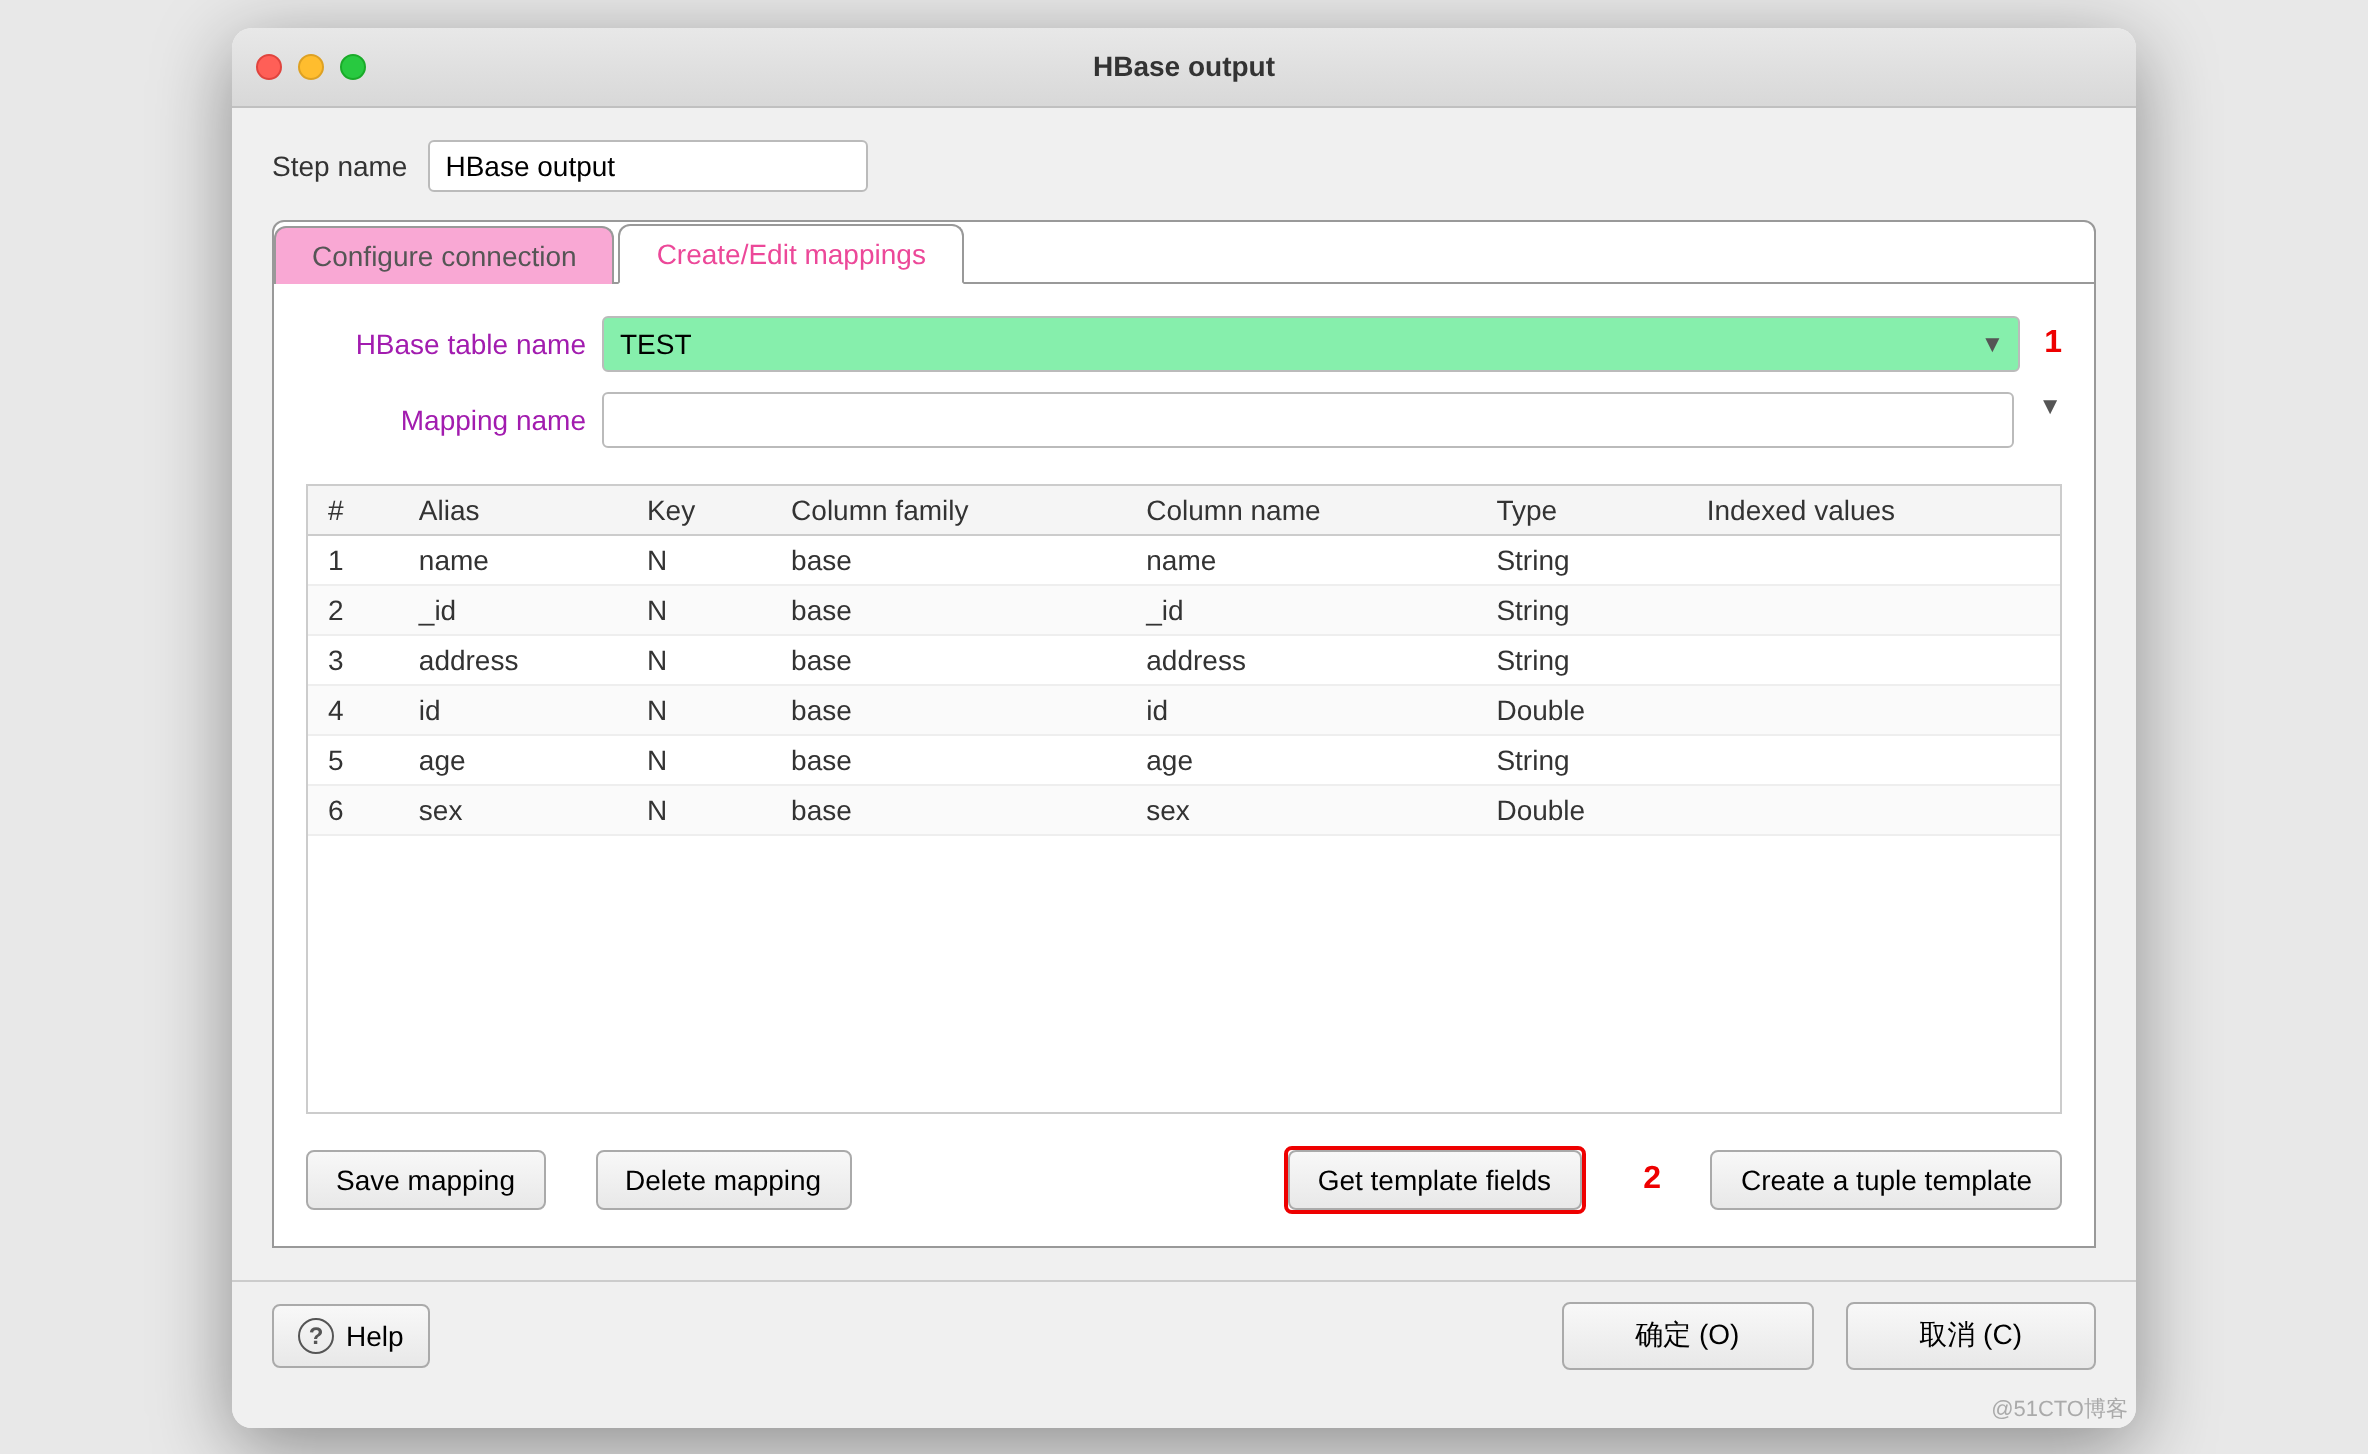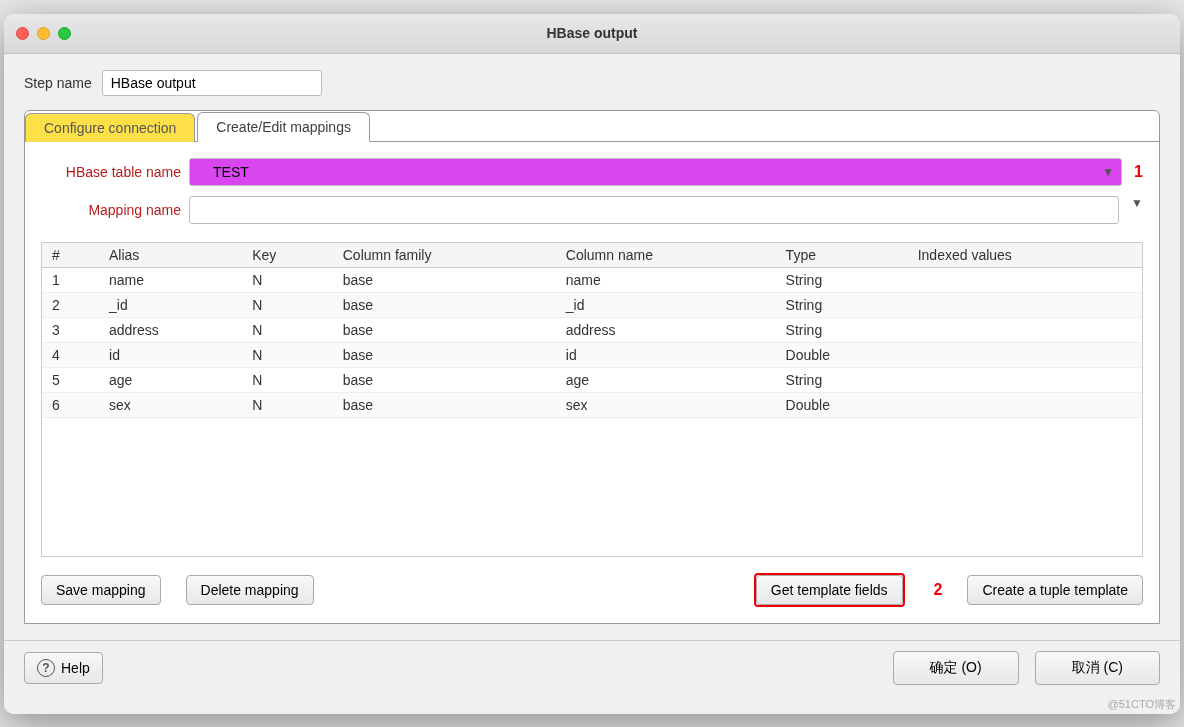--- a/index.html
+++ b/index.html
@@ -9,21 +9,21 @@
       display: flex;
       justify-content: center;
       align-items: center;
       min-height: 100vh;
       font-size: 14px;
     }
     .window {
       background: #f0f0f0;
       border-radius: 10px;
       box-shadow: 0 10px 40px rgba(0,0,0,0.4);
-      width: 1176px;
+      width: 952px;
       min-height: 700px;
       display: flex;
       flex-direction: column;
       overflow: hidden;
     }
     .titlebar {
       background: linear-gradient(to bottom, #e8e8e8, #d8d8d8);
       height: 40px;
       display: flex;
       align-items: center;
@@ -90,63 +90,63 @@
       background: transparent;
       padding-top: 0;
     }
     .tab {
       padding: 6px 18px;
       border: 1px solid #999;
       border-bottom: none;
       border-radius: 6px 6px 0 0;
       cursor: pointer;
       font-size: 14px;
-      background: #fde047;
+      background: #f9a8d4;
       color: #555;
       margin-right: 2px;
       position: relative;
       top: 1px;
     }
     .tab.active {
       background: white;
-      color: #404040;
+      color: #ec4899;
       border-bottom: 1px solid white;
       z-index: 1;
       text-align: right;
     }
     .tab-content {
       border-top: 1px solid #999;
       padding: 16px;
       flex: 1;
       display: flex;
       flex-direction: column;
     }
     .form-row {
       display: flex;
       align-items: center;
       margin-bottom: 10px;
       gap: 8px;
     }
     .form-label {
       font-size: 14px;
-      color: #b91c1c;
+      color: #a21caf;
       min-width: 140px;
       text-align: right;
     }
     .select-wrapper {
       position: relative;
       flex: 1;
     }
     .form-select {
       width: 100%;
-      padding: 5px 28px 5px 23px;
+      padding: 5px 28px 5px 8px;
       border: 1px solid #bbb;
       border-radius: 3px;
       font-size: 14px;
-      background: #d946ef;
+      background: #86efac;
       appearance: none;
       -webkit-appearance: none;
     }
     .select-arrow {
       position: absolute;
       right: 8px;
       top: 50%;
       transform: translateY(-50%);
       pointer-events: none;
       font-size: 12px;

